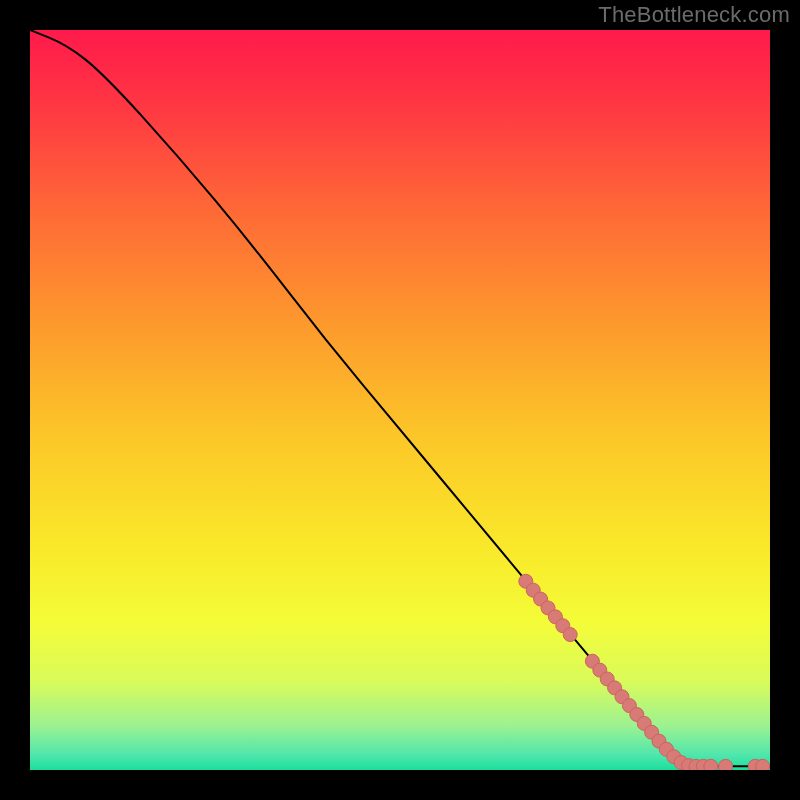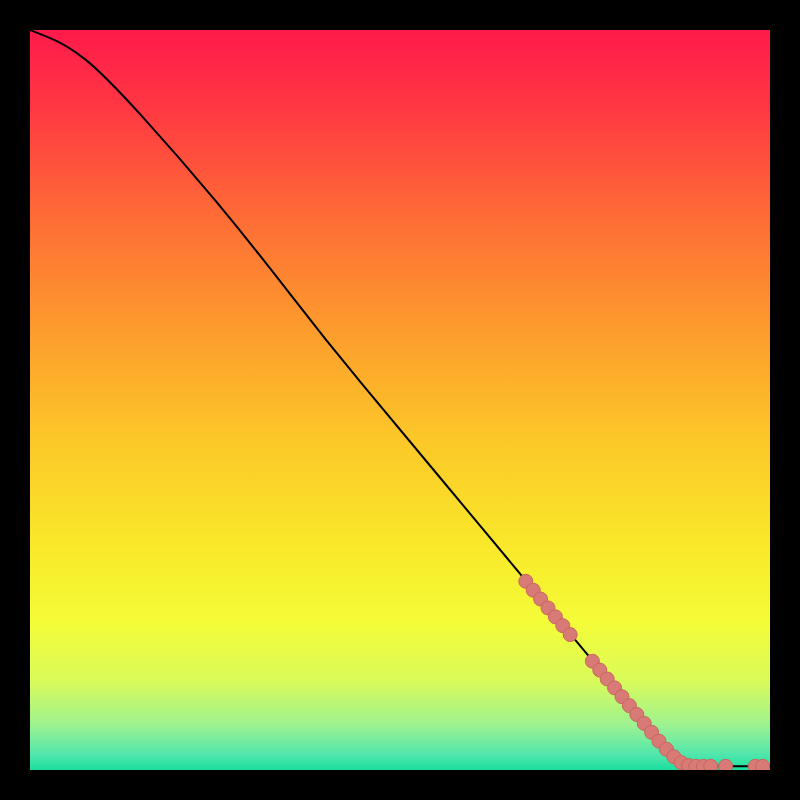--- a/index.html
+++ b/index.html
@@ -34,20 +34,21 @@
     top: 30px;
     width: 740px;
     height: 740px;
   }
   svg { display: block; }
 </style>
 </head>
 <body>
 
 <div class="page">
+  <div class="watermark">TheBottleneck.com</div>
 
   <div class="plot-wrap">
     <svg id="plot-svg" width="740" height="740" viewBox="0 0 740 740">
       <defs>
         <linearGradient id="bg-grad" x1="0" y1="0" x2="0" y2="1">
             <stop offset="0%" stop-color="#ff1a4b"></stop>
             <stop offset="10%" stop-color="#ff3643"></stop>
             <stop offset="25%" stop-color="#fe6b36"></stop>
             <stop offset="40%" stop-color="#fd9a2d"></stop>
             <stop offset="55.00000000000001%" stop-color="#fcc728"></stop>

